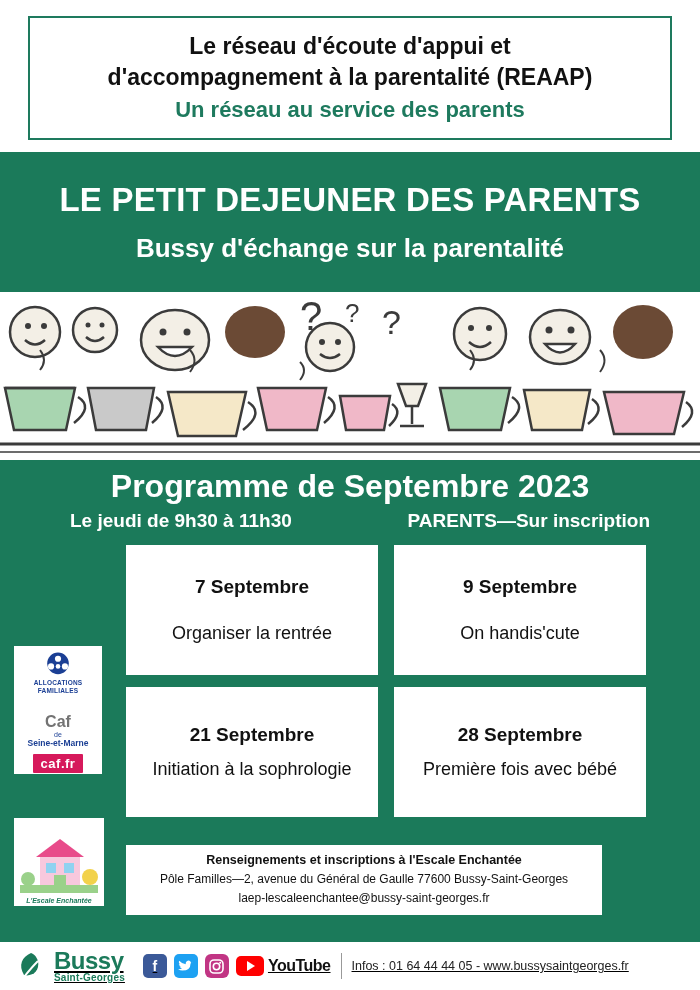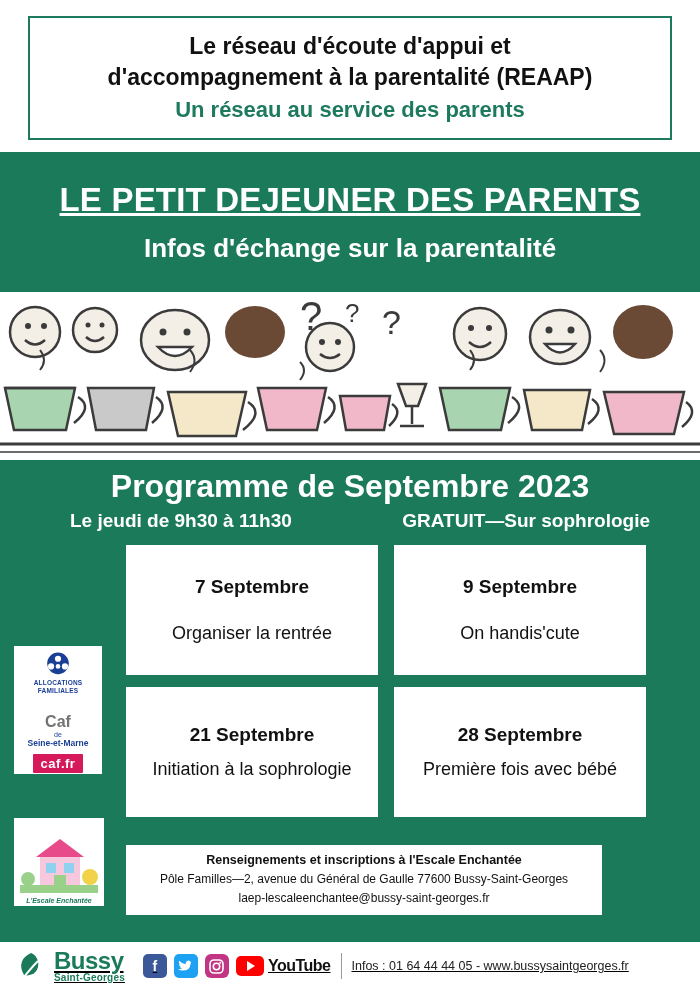--- a/index.html
+++ b/index.html
@@ -57,21 +57,20 @@
     align-items: center;
     justify-content: center;
   }
   .title-main {
     font-size: 33px;
     font-weight: bold;
     color: #ffffff;
     letter-spacing: 0.2px;
     text-align: center;
     white-space: nowrap;
-    text-decoration: underline;
   }
   .title-sub {
     font-size: 26px;
     font-weight: bold;
     color: #ffffff;
     margin-top: 14px;
     text-align: center;
     white-space: nowrap;
   }
 
@@ -279,21 +278,21 @@
 <div class="poster">
 
   <div class="header-box">
     <div class="header-line">Le réseau d'écoute d'appui et</div>
     <div class="header-line">d'accompagnement à la parentalité (REAAP)</div>
     <div class="header-sub">Un réseau au service des parents</div>
   </div>
 
   <div class="title-band">
     <div class="title-main">LE PETIT DEJEUNER DES PARENTS</div>
-    <div class="title-sub">Infos d'échange sur la parentalité</div>
+    <div class="title-sub">Bussy d'échange sur la parentalité</div>
   </div>
 
   <div class="illus">
     <svg width="700" height="168" viewBox="0 0 700 168">
 
       <g stroke="#3b3b3b" stroke-width="2.5" fill="none">
         <circle cx="35" cy="40" r="25" fill="#f3efe6"></circle>
         <circle cx="28" cy="34" r="3" fill="#3b3b3b" stroke="none"></circle>
         <circle cx="44" cy="34" r="3" fill="#3b3b3b" stroke="none"></circle>
         <path d="M25 48 q10 9 20 0"></path>
@@ -364,21 +363,21 @@
       <path d="M0 160 h700" stroke="#3b3b3b" stroke-width="1.5" fill="none"></path>
     </svg>
   </div>
 
   <div class="body-band">
 
     <div class="prog-title">Programme de Septembre 2023</div>
 
     <div class="prog-row">
       <span>Le jeudi de 9h30 à 11h30</span>
-      <span>GRATUIT—Sur sophrologie</span>
+      <span>PARENTS—Sur inscription</span>
     </div>
 
     <div class="cards">
       <div class="card">
         <div class="card-date">7 Septembre</div>
         <div class="card-topic">Organiser la rentrée</div>
       </div>
       <div class="card">
         <div class="card-date">9 Septembre</div>
         <div class="card-topic">On handis'cute</div>

